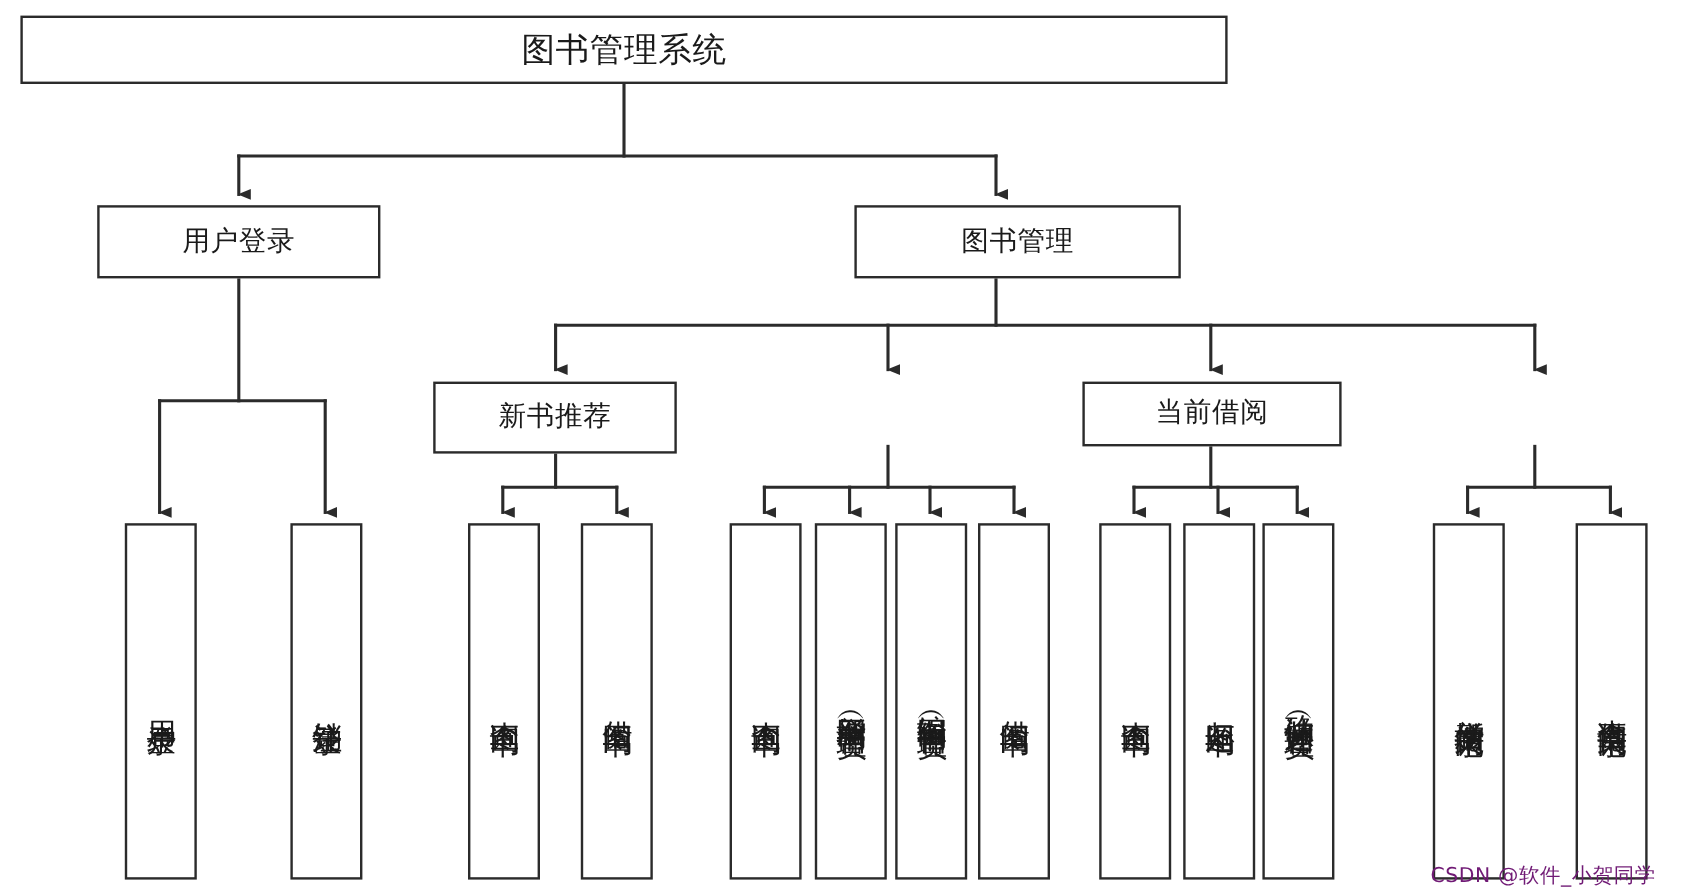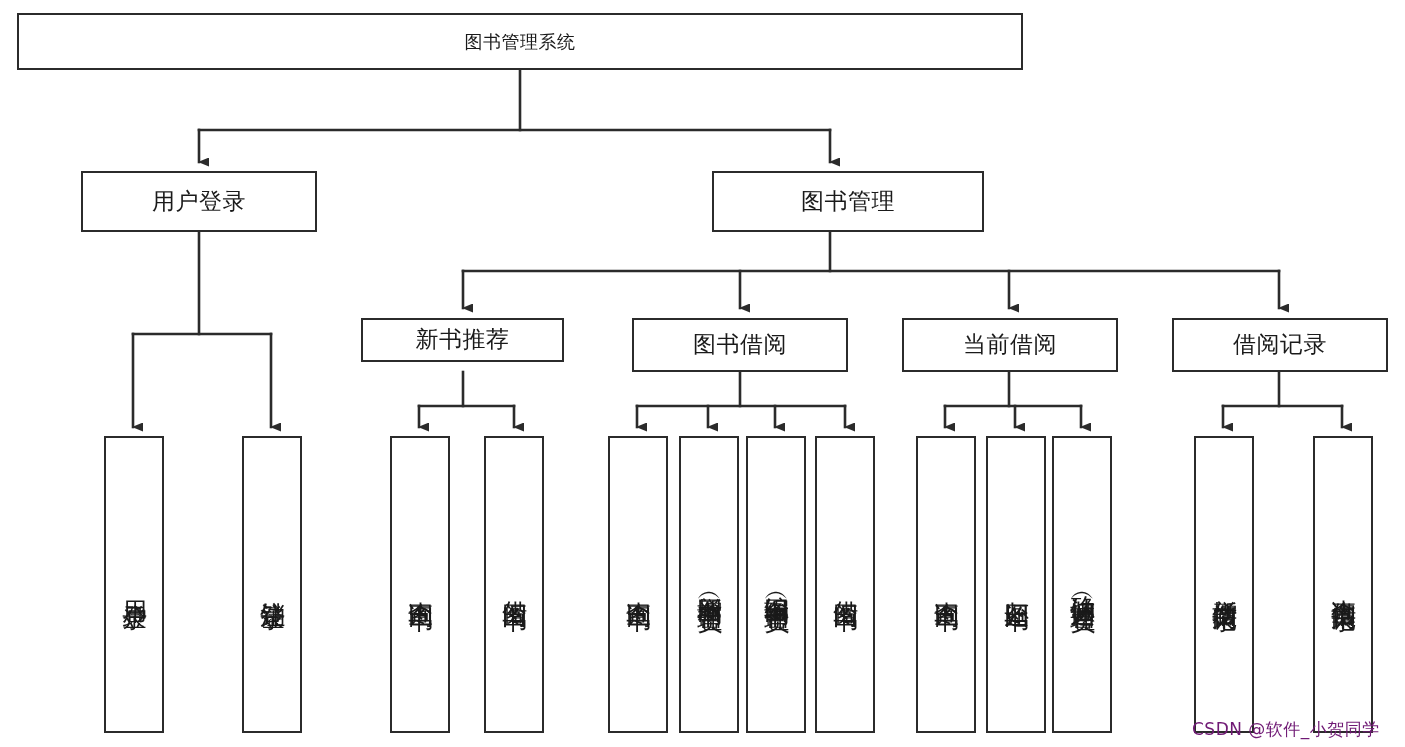--- a/index.html
+++ b/index.html
@@ -41,21 +41,21 @@
     text-align: center;
     line-height: 1.18;
     white-space: nowrap;
   }
   
   .node.horiz .label {
     font-size: 23px;
     letter-spacing: 0.5px;
   }
   .node.root .label {
-    font-size: 18px;
+    font-size: 28px;
   }
   
   .node.vert {
     align-items: center;
     justify-content: center;
   }
   .node.vert .label {
     writing-mode: vertical-rl;
     text-orientation: upright;
     font-size: 25px;
@@ -134,35 +134,29 @@
   </div>
 
   <div class="node horiz" style="left:81px; top:171px; width:236px; height:61px;">
     <span class="label">用户登录</span>
   </div>
 
   <div class="node horiz" style="left:712px; top:171px; width:272px; height:61px;">
     <span class="label">图书管理</span>
   </div>
 
-  <div class="node horiz" style="left:361px; top:318px; width:203px; height:44px;">
+  <div class="node horiz" style="left:361px; top:318px; width:203px; height:60px;">
     <span class="label">新书推荐</span>
   </div>
 
-  <div class="node horiz" style="left:632px; top:318px; width:216px; height:54px;">
-    <span class="label">图书借阅</span>
-  </div>
 
   <div class="node horiz" style="left:902px; top:318px; width:216px; height:54px;justify-content:center;">
     <span class="label">当前借阅</span>
   </div>
 
-  <div class="node horiz" style="left:1172px; top:318px; width:216px; height:54px;">
-    <span class="label">借阅记录</span>
-  </div>
 
   <div class="node vert" style="left:104px; top:436px; width:60px; height:297px;">
     <span class="label">用户登录</span>
   </div>
 
   <div class="node vert" style="left:242px; top:436px; width:60px; height:297px;">
     <span class="label">注销登录</span>
   </div>
 
   <div class="node vert" style="left:390px; top:436px; width:60px; height:297px;">

